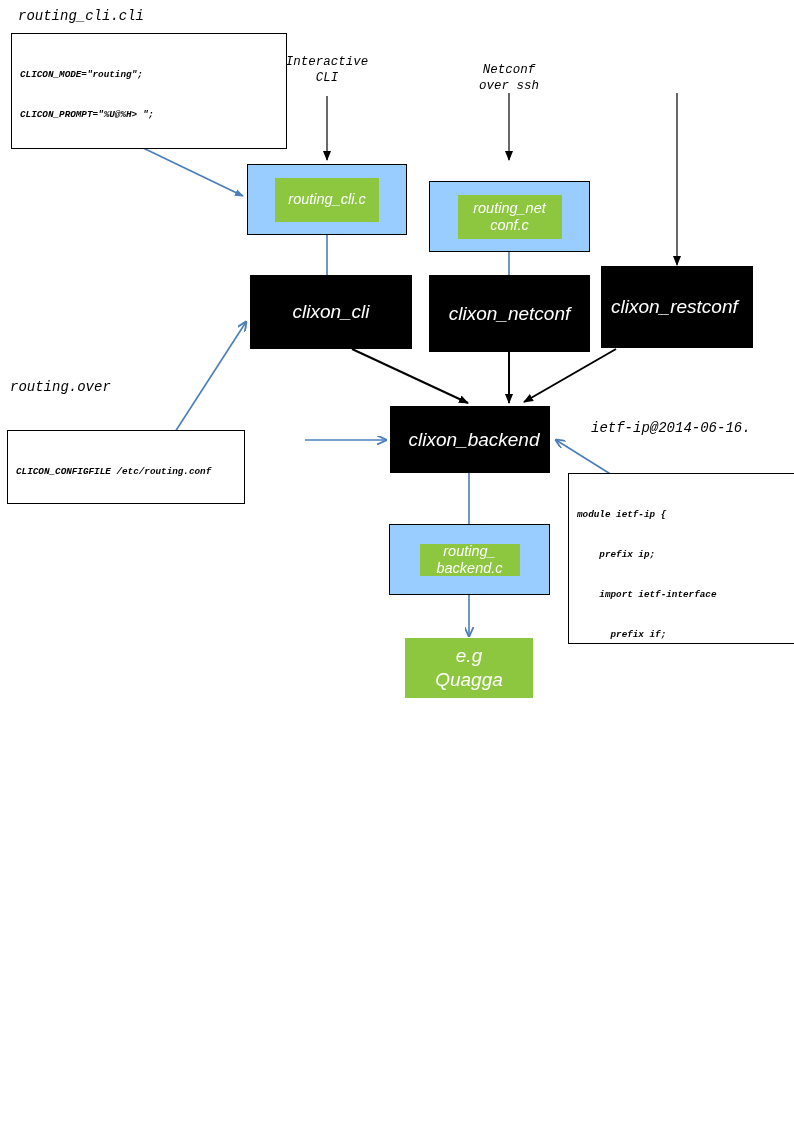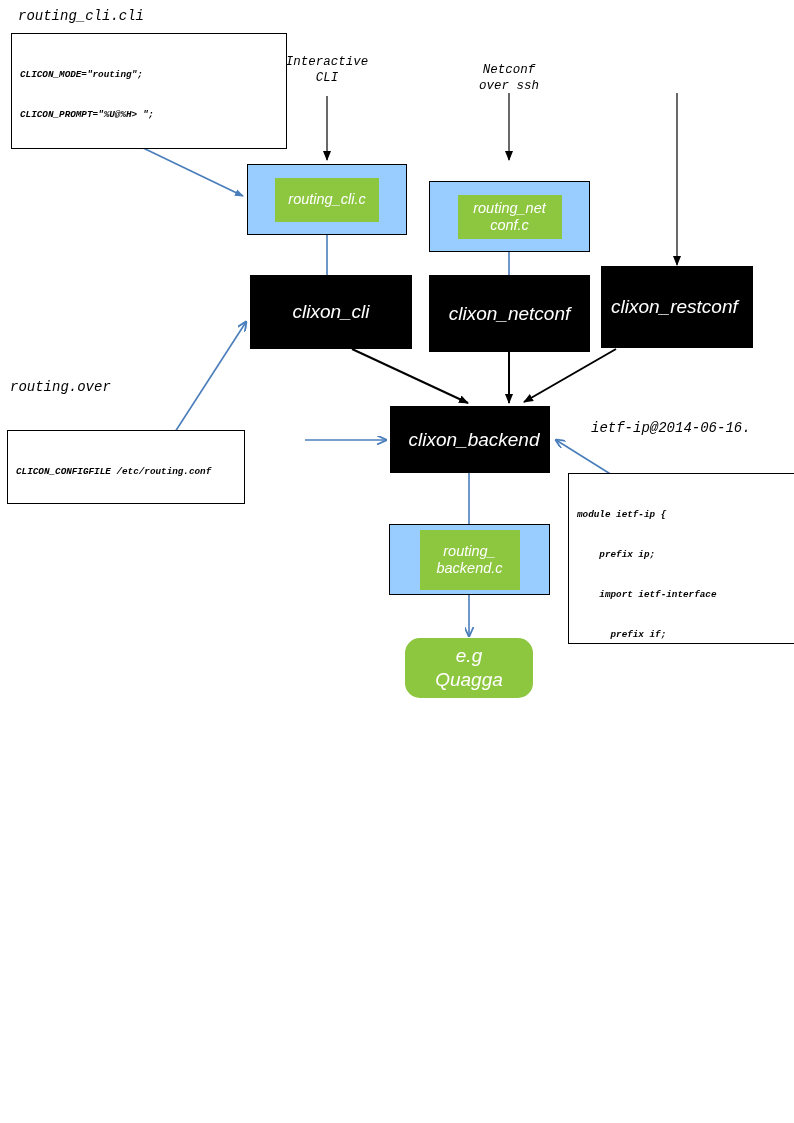--- a/index.html
+++ b/index.html
@@ -143,21 +143,21 @@
   <div class="abs box box-plugin" style="left:247px;top:164px;width:160px;height:71px;">
     <div class="box-src" style="width:104px;height:44px;">routing_cli.c</div>
   </div>
 
   <div class="abs box box-plugin" style="left:429px;top:160px;width:161px;height:71px;margin-top:21px;">
     <div class="box-src" style="width:104px;height:44px;white-space:pre;">routing_net
 conf.c</div>
   </div>
 
   <div class="abs box box-plugin" style="left:389px;top:524px;width:161px;height:71px;">
-    <div class="box-src" style="width:100px;height:60px;white-space:pre;">routing_
+    <div class="box-src" style="width:100px;height:32px;white-space:pre;">routing_
 backend.c</div>
   </div>
 
   <div class="abs box box-proc" style="left:250px;top:275px;width:162px;height:74px;">clixon_cli</div>
 
   <div class="abs box box-proc" style="left:429px;top:275px;width:161px;height:77px;">clixon_netconf</div>
 
   <div class="abs box box-proc" style="left:601px;top:266px;width:152px;height:82px;
               justify-content:flex-start;padding-left:9px;overflow:hidden;">clixon_restconf</div>
 
@@ -181,16 +181,16 @@
     <span class="ln">      prefix if;</span>
     
     
     
     
     
     
     
   </div>
 
-  <div class="abs box-ext" style="left:405px;top:638px;width:128px;height:60px;white-space:pre;border-radius:15px;">e.g
+  <div class="abs box-ext" style="left:405px;top:638px;width:128px;height:60px;white-space:pre;">e.g
 Quagga</div>
 
 </div>
 
 </body></html>

